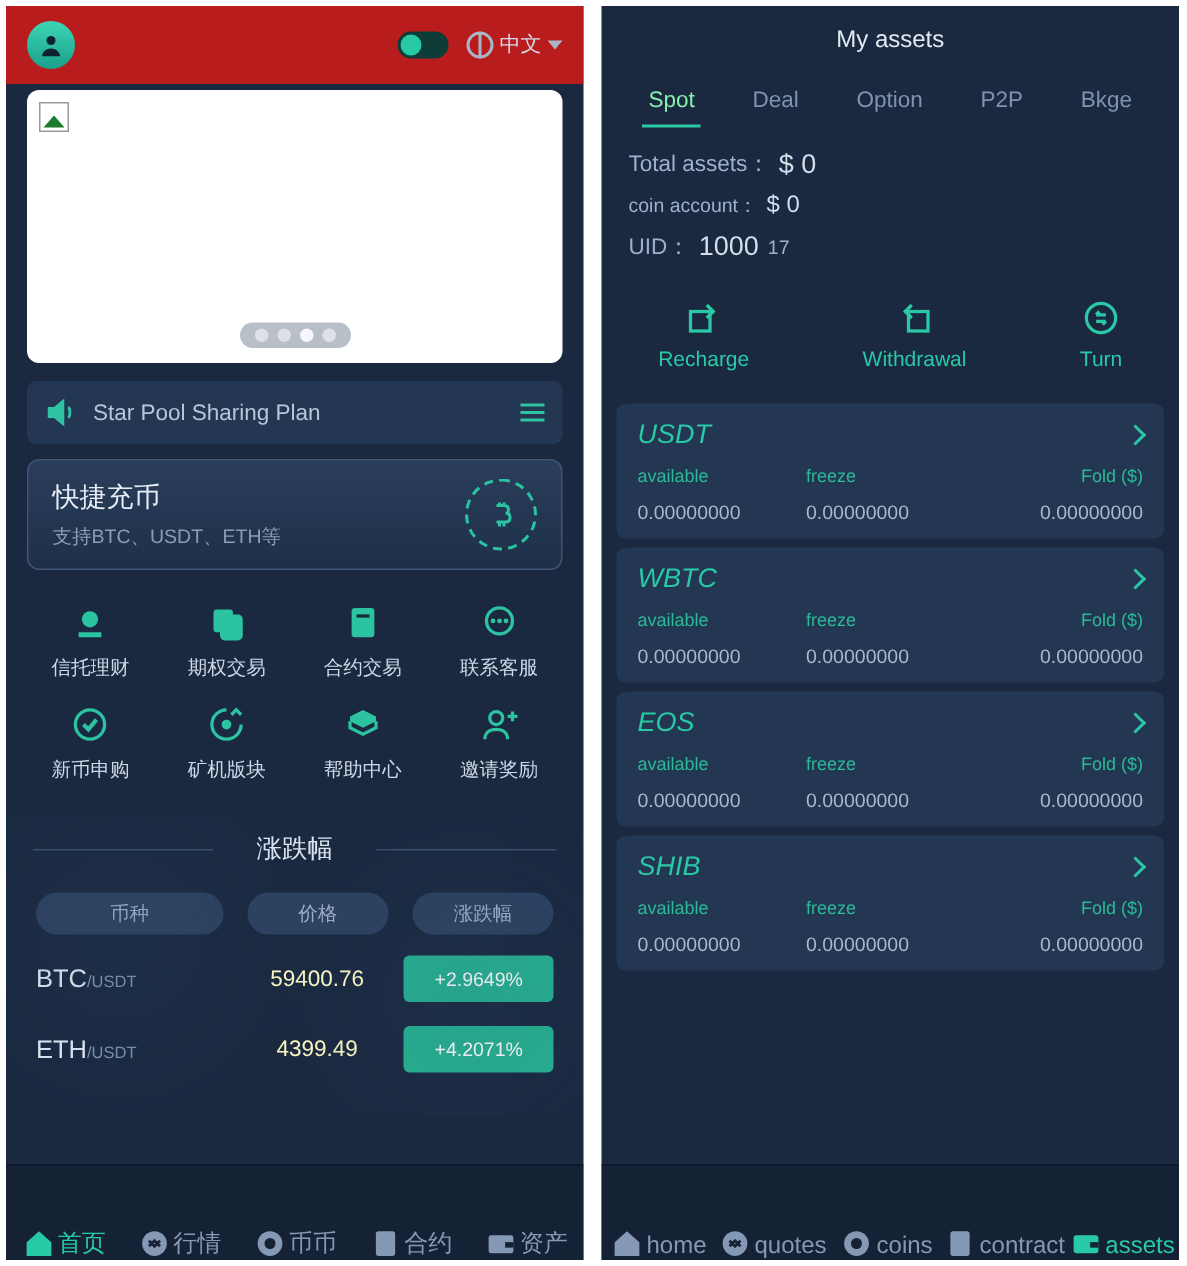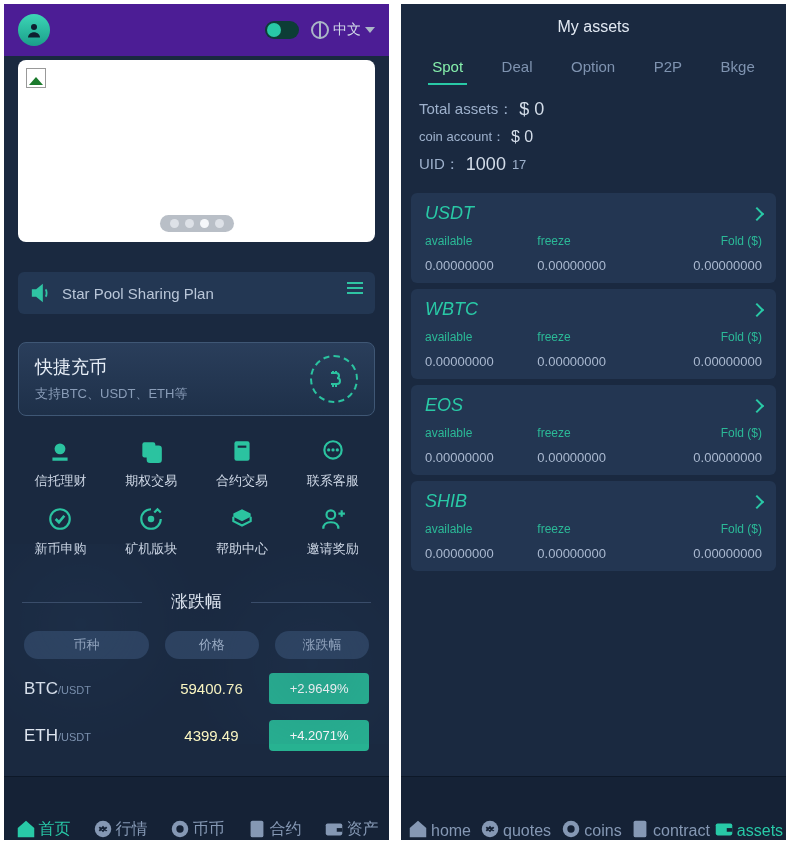--- a/index.html
+++ b/index.html
@@ -1,35 +1,35 @@
 <!DOCTYPE html>
 <html><head>
 <meta charset="utf-8">
 <style>
 * { margin:0; padding:0; box-sizing:border-box; font-family:-apple-system,Arial,sans-serif; }
 body { background:#fff; display:flex; gap:12px; padding:4px; }
 .phone { width:385px; height:836px; background:#1a2940; color:#cfd6e3; display:flex; flex-direction:column; position:relative; overflow:hidden; }
 
-.hdr-l { display:flex; align-items:center; justify-content:space-between; padding:10px 14px; background:#4c1d95; }
+.hdr-l { display:flex; align-items:center; justify-content:space-between; padding:10px 14px; background:#b91c1c; }
 .avatar { width:32px; height:32px; border-radius:50%; background:linear-gradient(180deg,#3dd6b6,#1a9f8a); display:flex; align-items:center; justify-content:center; }
 .avatar svg{width:18px;height:18px;fill:#0f2030;}
 .hdr-r { display:flex; align-items:center; gap:12px; }
 .toggle { width:34px; height:18px; border-radius:10px; background:#0d3d36; position:relative; }
 .toggle::after{content:"";position:absolute;left:2px;top:2px;width:14px;height:14px;border-radius:50%;background:#28c9a7;}
 .lang { display:flex; align-items:center; gap:4px; color:#d2dce9; font-size:14px;}
 .globe{width:18px;height:18px;border:2px solid #aab6c7;border-radius:50%;position:relative;}
 .globe::after{content:"";position:absolute;left:6px;top:-2px;width:2px;height:18px;background:#aab6c7;border-radius:2px;}
 .caret{width:0;height:0;border-left:5px solid transparent;border-right:5px solid transparent;border-top:6px solid #aab6c7;}
 .banner { margin:4px 14px 8px; height:182px; background:#fff; border-radius:8px; position:relative; }
 .bimg{width:20px;height:20px;border:1px solid #999;margin:8px;position:relative;}
 .bimg::after{content:"";position:absolute;left:2px;bottom:2px;width:0;height:0;border-left:7px solid transparent;border-right:7px solid transparent;border-bottom:8px solid #1b7a2c;}
 .dots { position:absolute; bottom:10px; left:50%; transform:translateX(-50%); display:flex; gap:6px; background:#b9bfc7; padding:4px 10px; border-radius:12px;}
 .dot{width:9px;height:9px;border-radius:50%;background:#dde1e7;}
 .dot.on{background:#f5f7fa;}
-.announce { margin:22px 14px; background:#233753; border-radius:6px; display:flex; justify-content:space-between; padding:10px 12px; }
+.announce { margin:4px 14px; background:#233753; border-radius:6px; display:flex; align-items:center; justify-content:space-between; padding:10px 12px; }
 .spk{display:flex;align-items:center;gap:10px;}
 .spk-icon{width:22px;height:22px;position:relative;}
 .spk-icon svg{width:22px;height:22px;fill:none;stroke:#2fc4a3;stroke-width:2;}
 .announce span{font-size:15px;color:#b9c6d8;}
 .hamb{display:flex;flex-direction:column;gap:3px;}
 .hamb div{width:16px;height:2px;background:#2fc4a3;}
 .quickcard { margin:6px 14px; background:linear-gradient(180deg,#2a3e5b,#1e3049); border:1px solid #3f5775; border-radius:8px; padding:12px 16px; display:flex; justify-content:space-between; align-items:center;}
 .qc-t{font-size:18px;color:#e6edf6;font-weight:400;margin-bottom:6px;}
 .qc-s{font-size:13px;color:#8a9db8;}
 .qc-ic{width:48px;height:48px;border-radius:50%;border:2px dashed #2bc3a0;display:flex;align-items:center;justify-content:center;position:relative;}
@@ -283,20 +283,43 @@
     <div class="srow">
         <small>coin account：</small>
         <b style="font-size:16px">$ 0</b>
       </div>
     <div class="srow">
         <span>UID：</span>
         <b>1000</b>
         <small>17</small>
       </div>
   </div>
+  <div class="acts">
+    <div class="act">
+        <svg viewBox="0 0 24 24">
+          <rect x="4" y="8" width="12" height="12"></rect>
+          <path d="M14 4l4 4-4 4"></path>
+        </svg>
+        <span>Recharge</span>
+      </div>
+    <div class="act">
+        <svg viewBox="0 0 24 24">
+          <rect x="8" y="8" width="12" height="12"></rect>
+          <path d="M10 4l-4 4 4 4"></path>
+        </svg>
+        <span>Withdrawal</span>
+      </div>
+    <div class="act">
+        <svg viewBox="0 0 24 24">
+          <circle cx="12" cy="12" r="9"></circle>
+          <path d="M9 10h6m-6 4h6M9 10l2-2m4 6l-2 2"></path>
+        </svg>
+        <span>Turn</span>
+      </div>
+  </div>
   <div class="coin-list" id="coinList">
       <div class="coin">
         <div class="c-top">
           <span class="c-name">USDT</span>
           <span class="chev"></span>
         </div>
   <div class="c-hdr">
           <span>available</span>
           <span>freeze</span>
           <span>Fold ($)</span>

